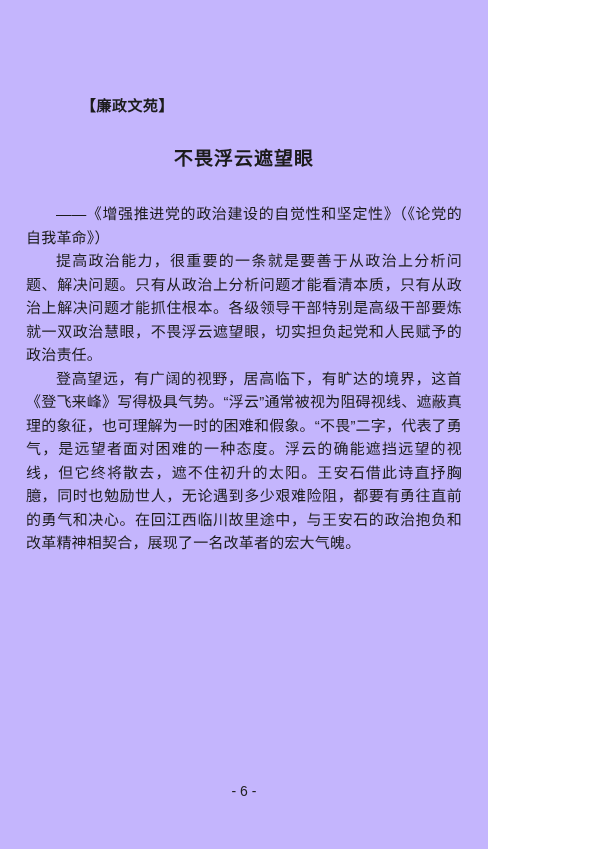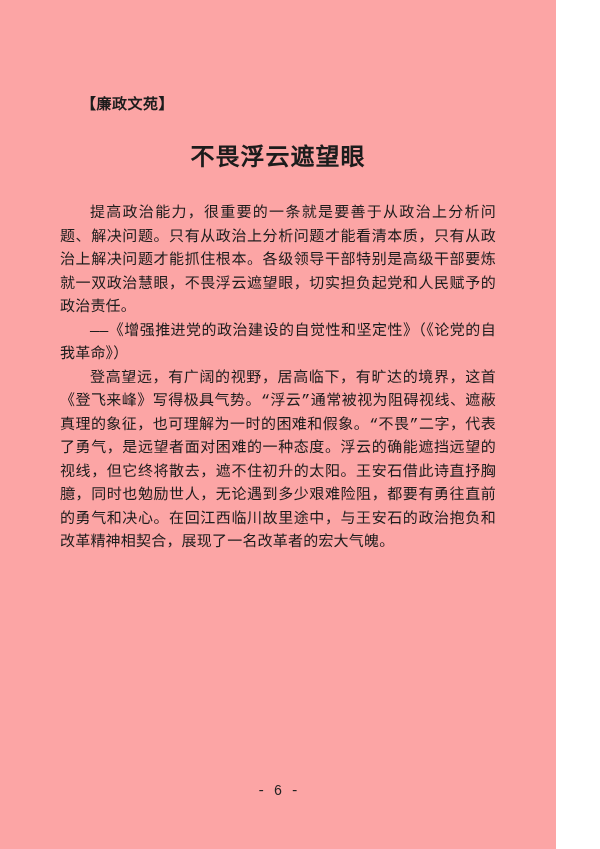--- a/index.html
+++ b/index.html
@@ -2,38 +2,38 @@
 <html lang="zh-CN"><head>
 <meta charset="utf-8">
 <style>
   html, body {
     margin: 0;
     padding: 0;
     background: #ffffff;
   }
   .page {
     position: relative;
-    width: 556px;
+    width: 488px;
     height: 849px;
-    background: #fca5a5;
+    background: #c4b5fd;
     color: #1c1c1c;
-    font-family: Liberation Mono, monospace;
+    font-family: Liberation Sans, sans-serif;
     overflow: hidden;
   }
   .section-label {
     margin: 96px 0 0 81px;
     font-size: 15px;
     line-height: 20px;
     font-weight: 600;
     letter-spacing: 0.5px;
   }
   .title {
     margin: 30px 0 0 0;
     text-align: center;
-    font-size: 24px;
+    font-size: 19px;
     line-height: 26px;
     font-weight: bold;
     letter-spacing: 1px;
   }
   .content {
     width: 436px;
     margin: 30px auto 0 auto;
   }
   .content p {
     margin: 0;
@@ -56,19 +56,19 @@
 </style>
 </head>
 <body>
 
 <div class="page">
   <div class="section-label">【廉政文苑】</div>
 
   <h1 class="title">不畏浮云遮望眼</h1>
 
   <div class="content">
+    <p>——《增强推进党的政治建设的自觉性和坚定性》（《论党的自我革命》）</p>
     <p>提高政治能力，很重要的一条就是要善于从政治上分析问题、解决问题。只有从政治上分析问题才能看清本质，只有从政治上解决问题才能抓住根本。各级领导干部特别是高级干部要炼就一双政治慧眼，不畏浮云遮望眼，切实担负起党和人民赋予的政治责任。</p>
-    <p>——《增强推进党的政治建设的自觉性和坚定性》（《论党的自我革命》）</p>
     <p>登高望远，有广阔的视野，居高临下，有旷达的境界，这首《登飞来峰》写得极具气势。“浮云”通常被视为阻碍视线、遮蔽真理的象征，也可理解为一时的困难和假象。“不畏”二字，代表了勇气，是远望者面对困难的一种态度。浮云的确能遮挡远望的视线，但它终将散去，遮不住初升的太阳。王安石借此诗直抒胸臆，同时也勉励世人，无论遇到多少艰难险阻，都要有勇往直前的勇气和决心。在回江西临川故里途中，与王安石的政治抱负和改革精神相契合，展现了一名改革者的宏大气魄。</p>
   </div>
 
   <div class="footer">- 6 -</div>
 </div>
 
 </body></html>

